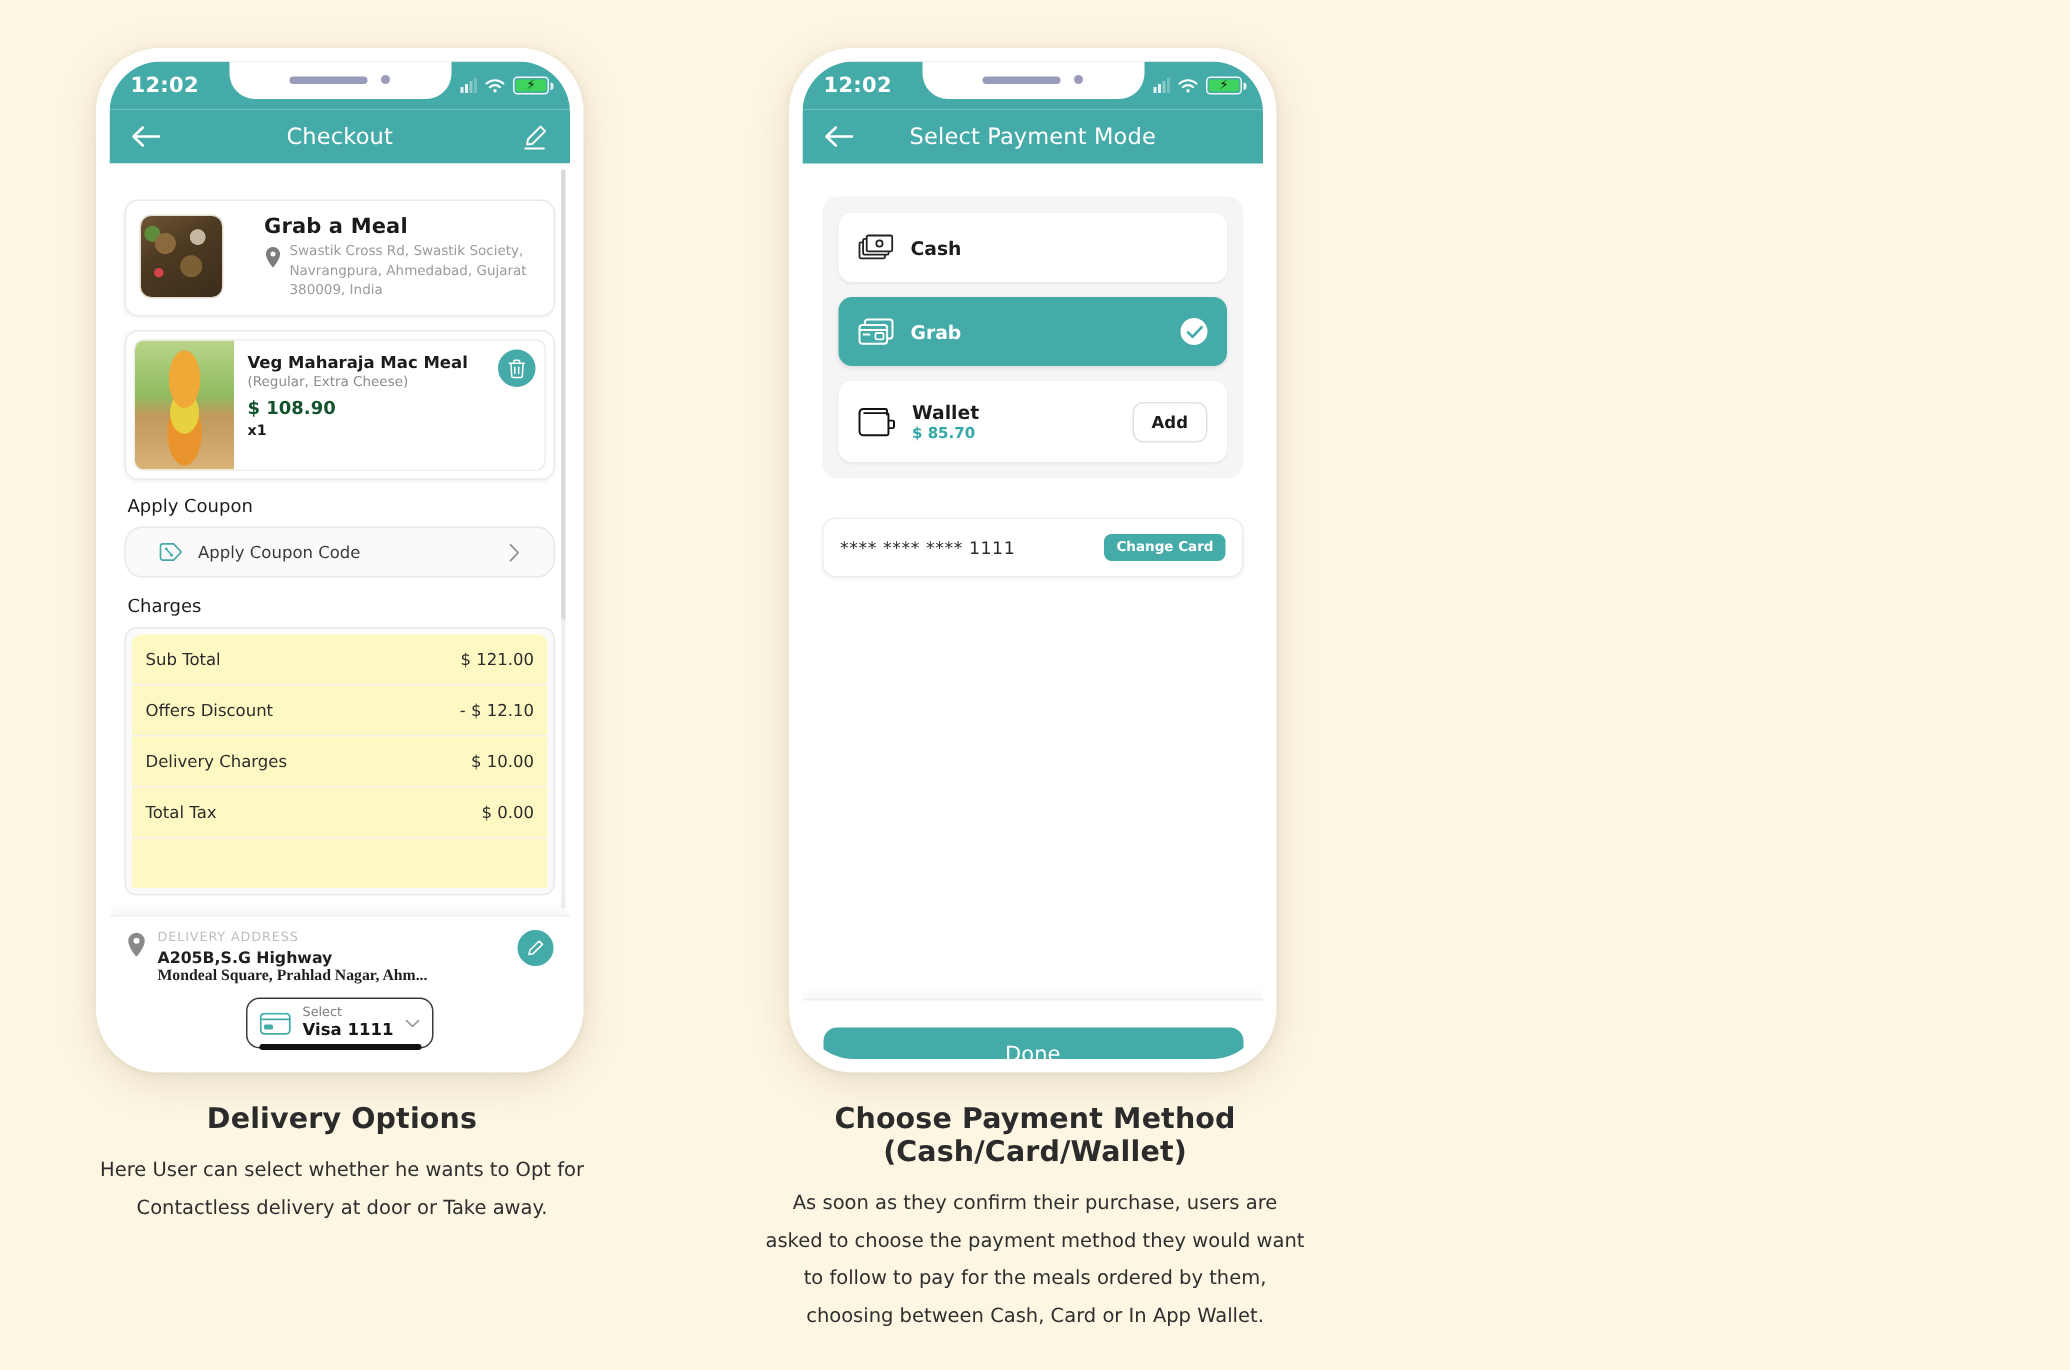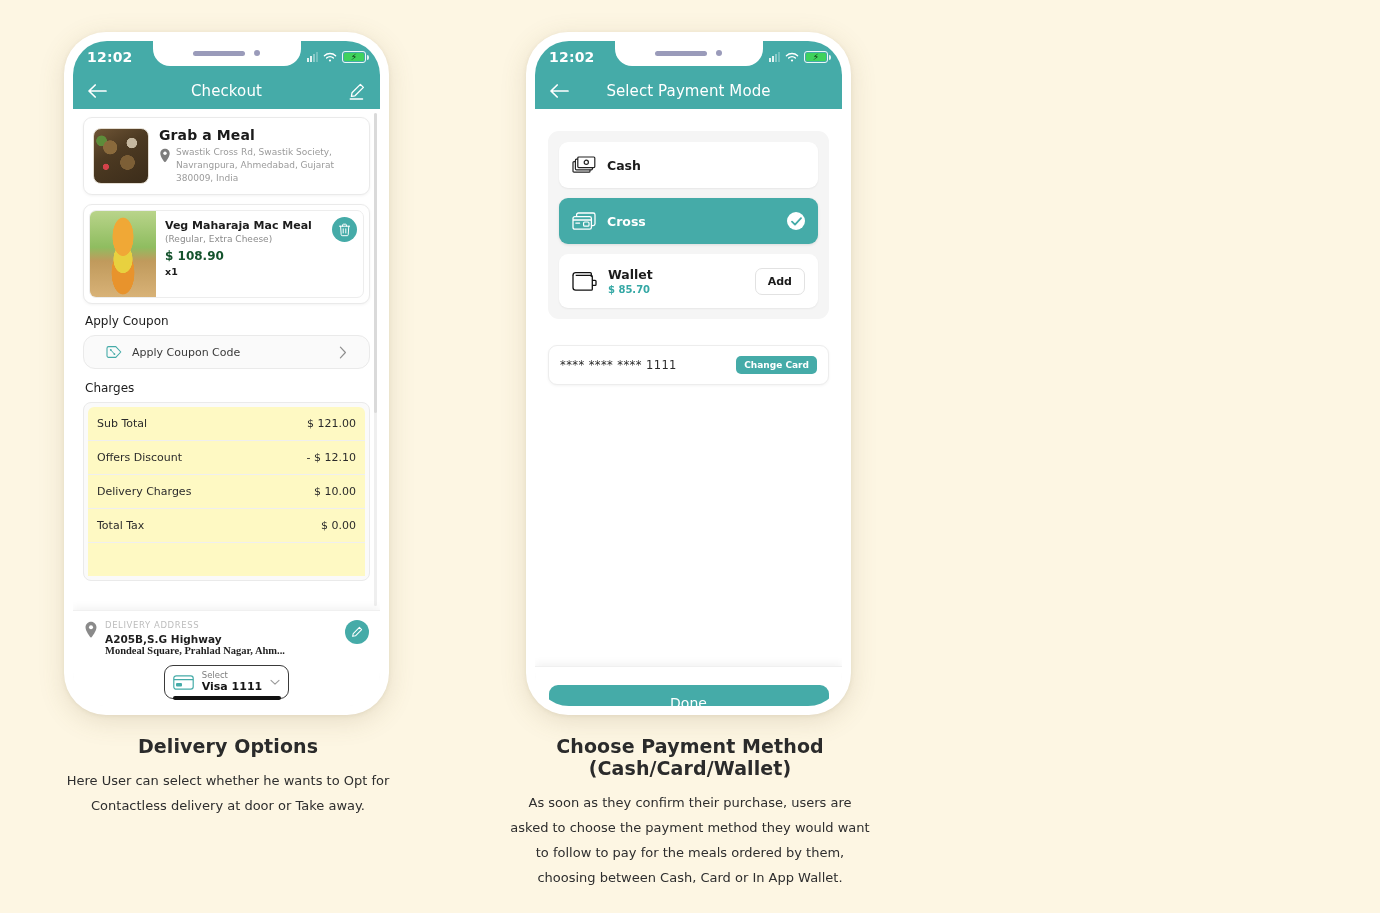--- a/index.html
+++ b/index.html
@@ -89,21 +89,21 @@
     background: #EFEFEF; border-radius: 2px; }
   .scrollbar-thumb { position:absolute; right: 3px; top: 4px; width: 3px; height: 300px;
     background: #DADADA; border-radius: 2px; }
 
   .card {
     background: #FFFFFF; border: 1px solid #EAEAEA; border-radius: 9px;
     box-shadow: 0 1px 3px rgba(0,0,0,.05);
   }
 
   
-  .resto { display: flex; gap: 10px; padding: 9px; align-items: center; margin-bottom: 9px; }
+  .resto { display: flex; gap: 27px; padding: 9px; align-items: flex-start; margin-bottom: 9px; margin-top: 16px; }
   .resto-img {
     width: 56px; height: 56px; border-radius: 8px; flex: 0 0 56px;
     background:
       radial-gradient(circle at 22% 70%, #d4424a 0 5%, transparent 6%),
       radial-gradient(circle at 70% 26%, #c6b8a0 0 9%, transparent 10%),
       radial-gradient(circle at 30% 34%, #8a6a3c 0 13%, transparent 14%),
       radial-gradient(circle at 62% 62%, #7d5f36 0 15%, transparent 16%),
       radial-gradient(circle at 14% 22%, #5d8c3a 0 8%, transparent 9%),
       linear-gradient(150deg, #6f5536 0%, #4d3a22 40%, #3b2c1a 100%);
     border: 1px solid #e3ddd2;
@@ -454,21 +454,21 @@
           </div>
 
           <div class="pay-item selected">
             <svg width="24" height="19" viewBox="0 0 24 19" style="flex:0 0 24px">
               <rect x="4.6" y="1" width="18.4" height="12.6" rx="1.8" stroke="#fff" stroke-width="1.3" fill="none"></rect>
               <rect x="1" y="4.6" width="18.4" height="12.6" rx="1.8" stroke="#fff" stroke-width="1.3" fill="#45ABA8"></rect>
               <path d="M1 8h18.4" stroke="#fff" stroke-width="1.3"></path>
               <rect x="3.2" y="10.4" width="5" height="1.3" rx=".6" fill="#fff"></rect>
               <rect x="11.6" y="10" width="5.4" height="4.2" rx="1" stroke="#fff" stroke-width="1.2" fill="none"></rect>
             </svg>
-            <span class="pay-name">Cross</span>
+            <span class="pay-name">Grab</span>
             <span class="check-circle">
               <svg width="11" height="9" viewBox="0 0 11 9">
                 <path d="M1 4.6l3 3L10 1.2" stroke="#45ABA8" stroke-width="1.8" fill="none" stroke-linecap="round" stroke-linejoin="round"></path>
               </svg>
             </span>
           </div>
 
           <div class="pay-item tall">
             <svg width="25" height="21" viewBox="0 0 25 21" style="flex:0 0 25px">
               <path d="M1 4.2C1 2.7 2.2 1.6 3.7 1.6h14.6c.6 0 1 .4 1 1v2.8" stroke="#111" stroke-width="1.3" fill="none" stroke-linecap="round"></path>

